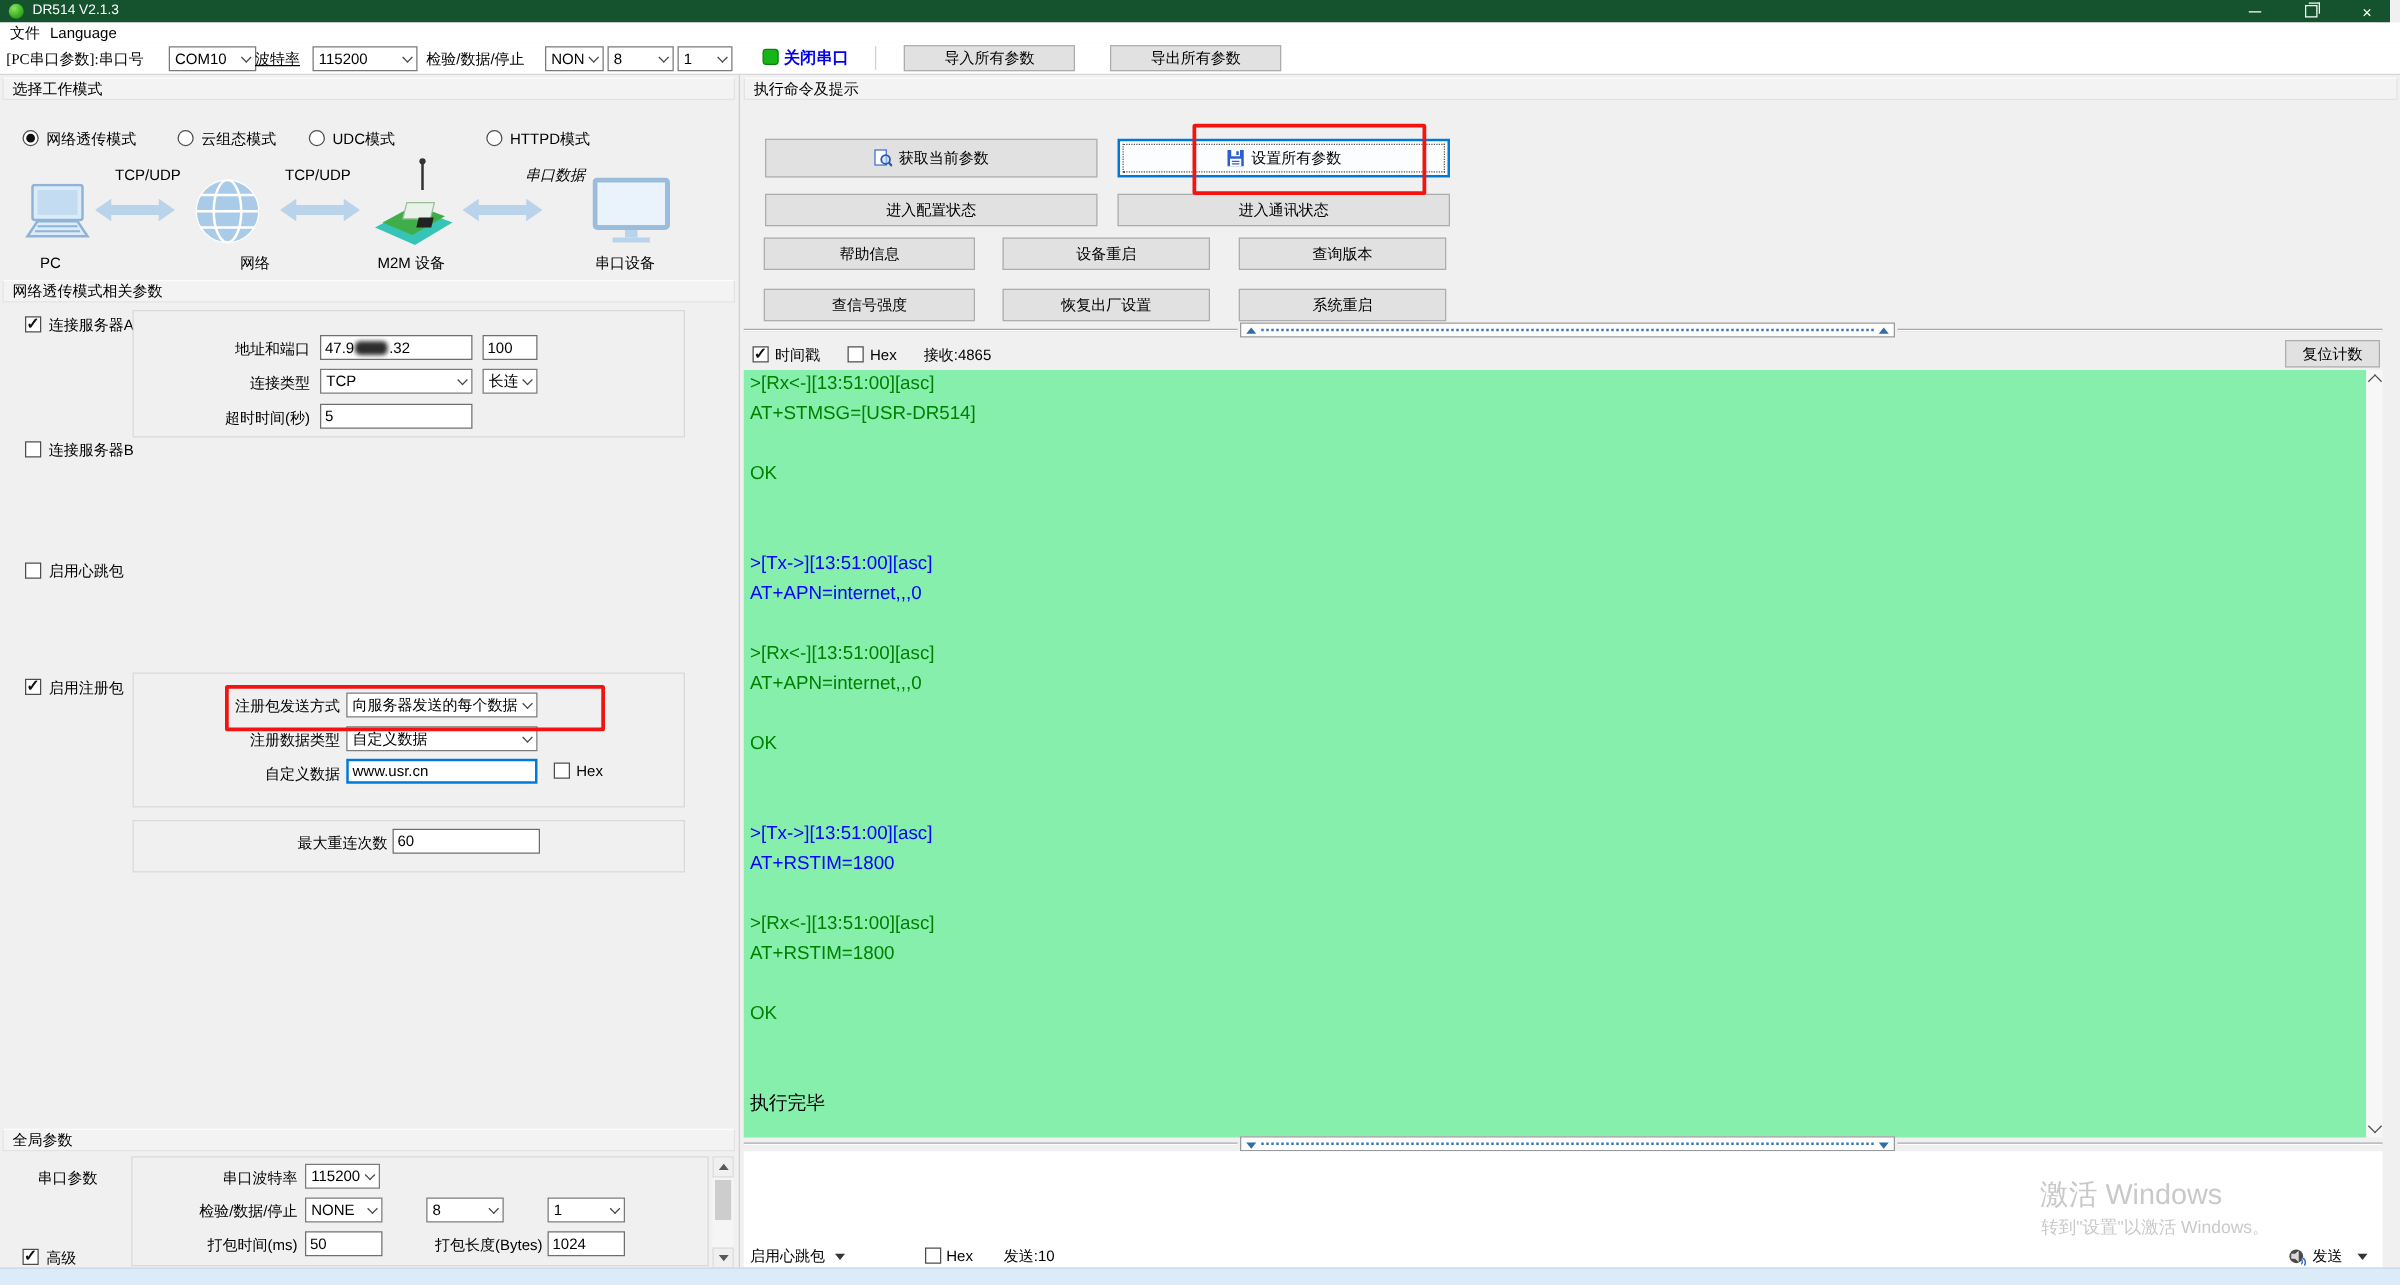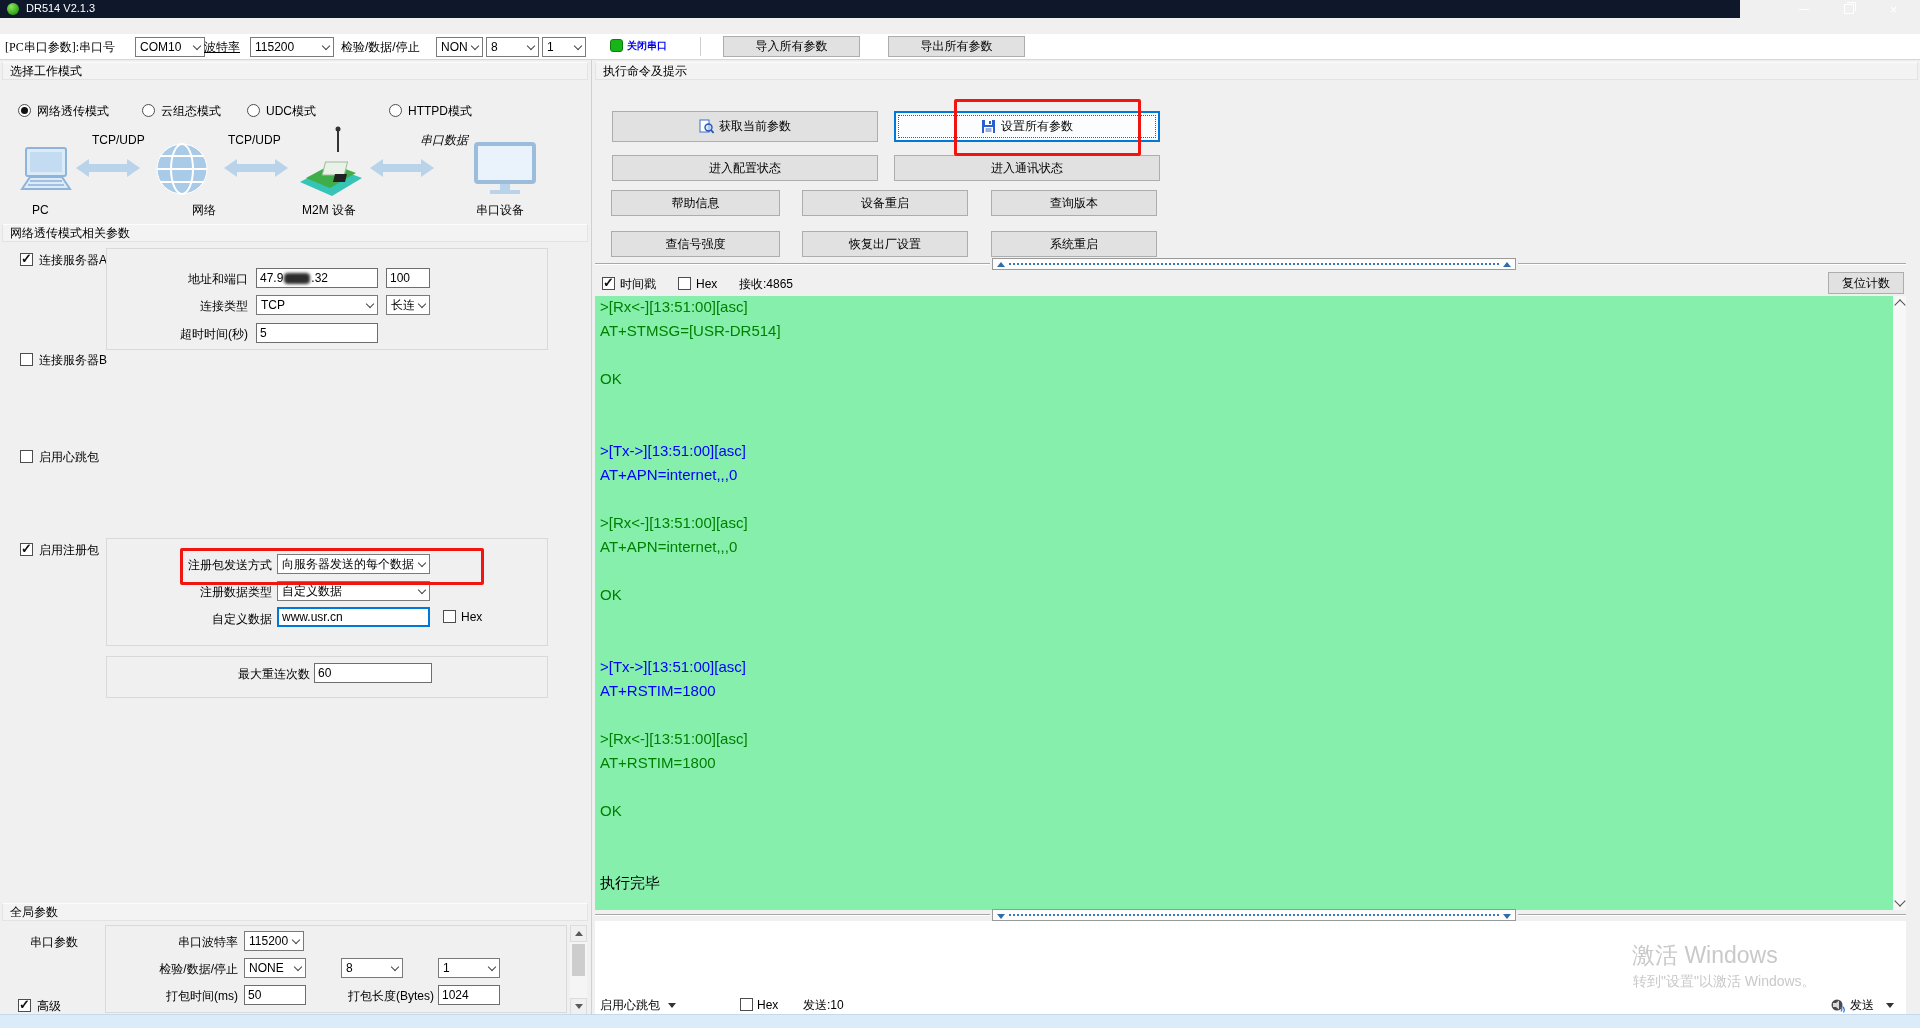--- a/index.html
+++ b/index.html
@@ -1,20 +1,20 @@
 <!DOCTYPE html>
 <html><head>
 <meta charset="utf-8">
 <style>
   html,body{margin:0;padding:0;}
   #root{position:relative;width:1920px;height:1028px;background:#f0f0f0;
         font-family:"Liberation Sans",sans-serif;font-size:12px;color:#000;overflow:hidden;}
   .abs{position:absolute;}
   
-  .titlebar{position:absolute;left:0;top:0;width:1740px;height:18px;background:#0f172a;}
+  .titlebar{position:absolute;left:0;top:0;width:1912px;height:18px;background:#14532d;}
   .title-text{position:absolute;left:26px;top:2px;color:#fff;font-size:11px;white-space:nowrap;}
   .app-icon{position:absolute;left:7px;top:3px;width:12px;height:12px;border-radius:50%;
             background:radial-gradient(circle at 35% 30%,#8ee45f 0%,#3db424 55%,#1d7a12 100%);}
   .winbtn{position:absolute;top:0;width:45px;height:18px;display:flex;align-items:center;justify-content:center;}
   .glyph-min{width:10px;height:1px;background:#fff;}
   .glyph-max{width:8px;height:8px;border:1px solid #fff;position:relative;background:transparent;}
   .glyph-max::before{content:"";position:absolute;left:2px;top:-3px;width:8px;height:8px;border:1px solid #fff;border-bottom:none;border-left:none;}
   .glyph-close{color:#fff;font-size:13px;line-height:13px;}
   
   .menubar{position:absolute;left:0;top:18px;width:1920px;height:16px;background:#fff;}
@@ -24,21 +24,21 @@
   .rlb{text-align:right;}
   .combo{position:absolute;background:#fff;border:1px solid #7a7a7a;height:20px;display:flex;align-items:center;box-sizing:border-box;cursor:default;}
   .combo .ct{flex:1;padding-left:4px;overflow:hidden;white-space:nowrap;font-size:12px;}
   .combo .chev{width:15px;height:100%;display:flex;align-items:center;justify-content:center;flex:0 0 15px;}
   .chev::after{content:"";width:5px;height:5px;border-right:1.4px solid #444;border-bottom:1.4px solid #444;transform:rotate(45deg);margin-top:-3px;}
   .vsep{position:absolute;width:1px;background:#d0d0d0;}
   .btn{position:absolute;background:#e1e1e1;border:1px solid #adadad;display:flex;align-items:center;justify-content:center;font-size:12px;box-sizing:border-box;cursor:default;white-space:nowrap;}
   .btn-default{background:#fbfdfe;border:2px solid #0078d7;}
   .btn-inner-focus{position:absolute;left:2px;top:2px;right:2px;bottom:2px;border:1px dotted #555;pointer-events:none;}
   .green-dot{position:absolute;width:13px;height:13px;background:#17b517;border:1px solid #0d7e0d;border-radius:3px;box-sizing:border-box;}
-  .blue-link{color:#0000ee;font-weight:bold;font-size:10px;}
+  .blue-link{color:#0000ee;font-weight:bold;font-size:13px;}
   
   .hdr{position:absolute;height:18px;background:#f3f3f3;border:1px solid #e3e3e3;border-top-color:#fcfcfc;
        font-size:12px;line-height:16px;padding-left:7px;box-sizing:border-box;}
   .gbox{position:absolute;border:1px solid #d9d9d9;box-sizing:border-box;}
   .tin{position:absolute;border:1px solid #6e6e6e;background:#fff;font-size:12px;padding:0 3px;box-sizing:border-box;height:20px;font-family:inherit;}
   .tin-focus{border:2px solid #0078d7;}
   .cb{position:absolute;width:13px;height:13px;border:1px solid #4d4d4d;background:#fff;box-sizing:border-box;}
   .cb.on::after{content:"✓";position:absolute;left:0px;top:-3px;font-size:13px;font-weight:bold;color:#101010;}
   .rd{position:absolute;width:13px;height:13px;border:1px solid #4d4d4d;border-radius:50%;background:#fff;box-sizing:border-box;}
   .rd.on::after{content:"";position:absolute;left:2px;top:2px;width:7px;height:7px;border-radius:50%;background:#101010;}
@@ -79,20 +79,24 @@
         <span class="glyph-min"></span>
       </div>
     <div class="winbtn" style="left:1826px;">
         <span class="glyph-max"></span>
       </div>
     <div class="winbtn" style="left:1871px;">
         <span class="glyph-close">×</span>
       </div>
   </div>
 
+  <div class="menubar">
+    <span class="menu-item" style="left:4px;">文件</span>
+    <span class="menu-item" style="left:36px;">Language</span>
+  </div>
 
   <div class="toolbar">
     <span class="lb" style="left:5px;top:5px;font-family:Liberation Serif, serif;">[PC串口参数]:串口号</span>
     <div class="combo" style="left:135px;top:3px;width:70px;">
       <span class="ct">COM10</span>
         <span class="chev"></span>
     </div>
     <span class="lb" style="left:204px;top:5px;text-decoration:underline;">波特率</span>
     <div class="combo" style="left:250px;top:3px;width:84px;">
       <span class="ct">115200</span>

